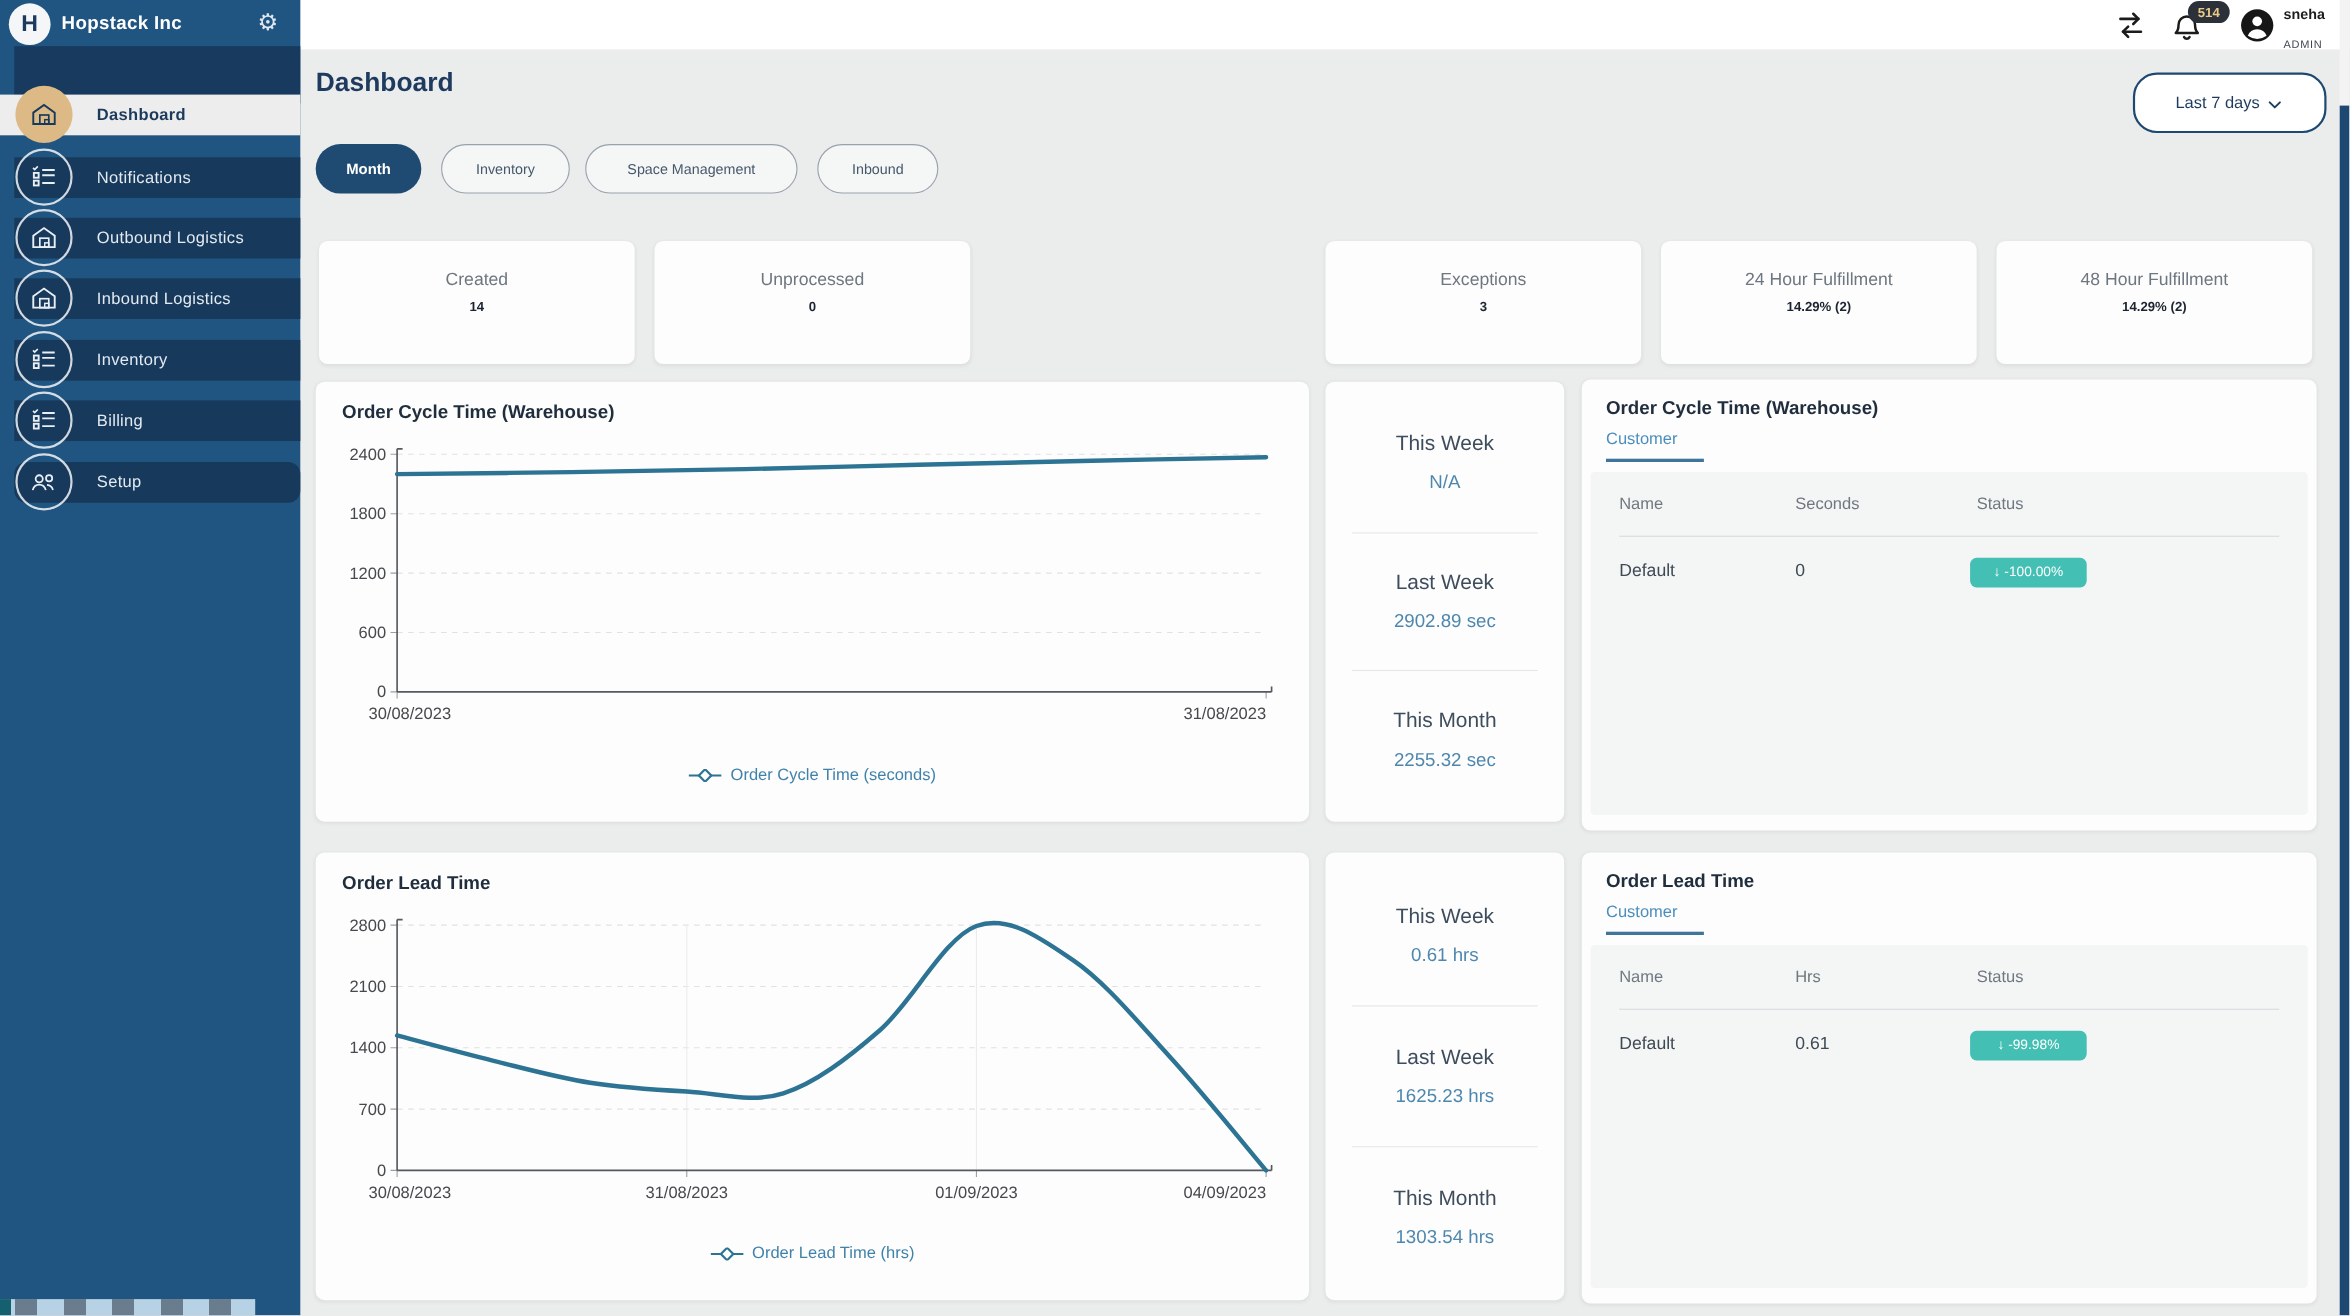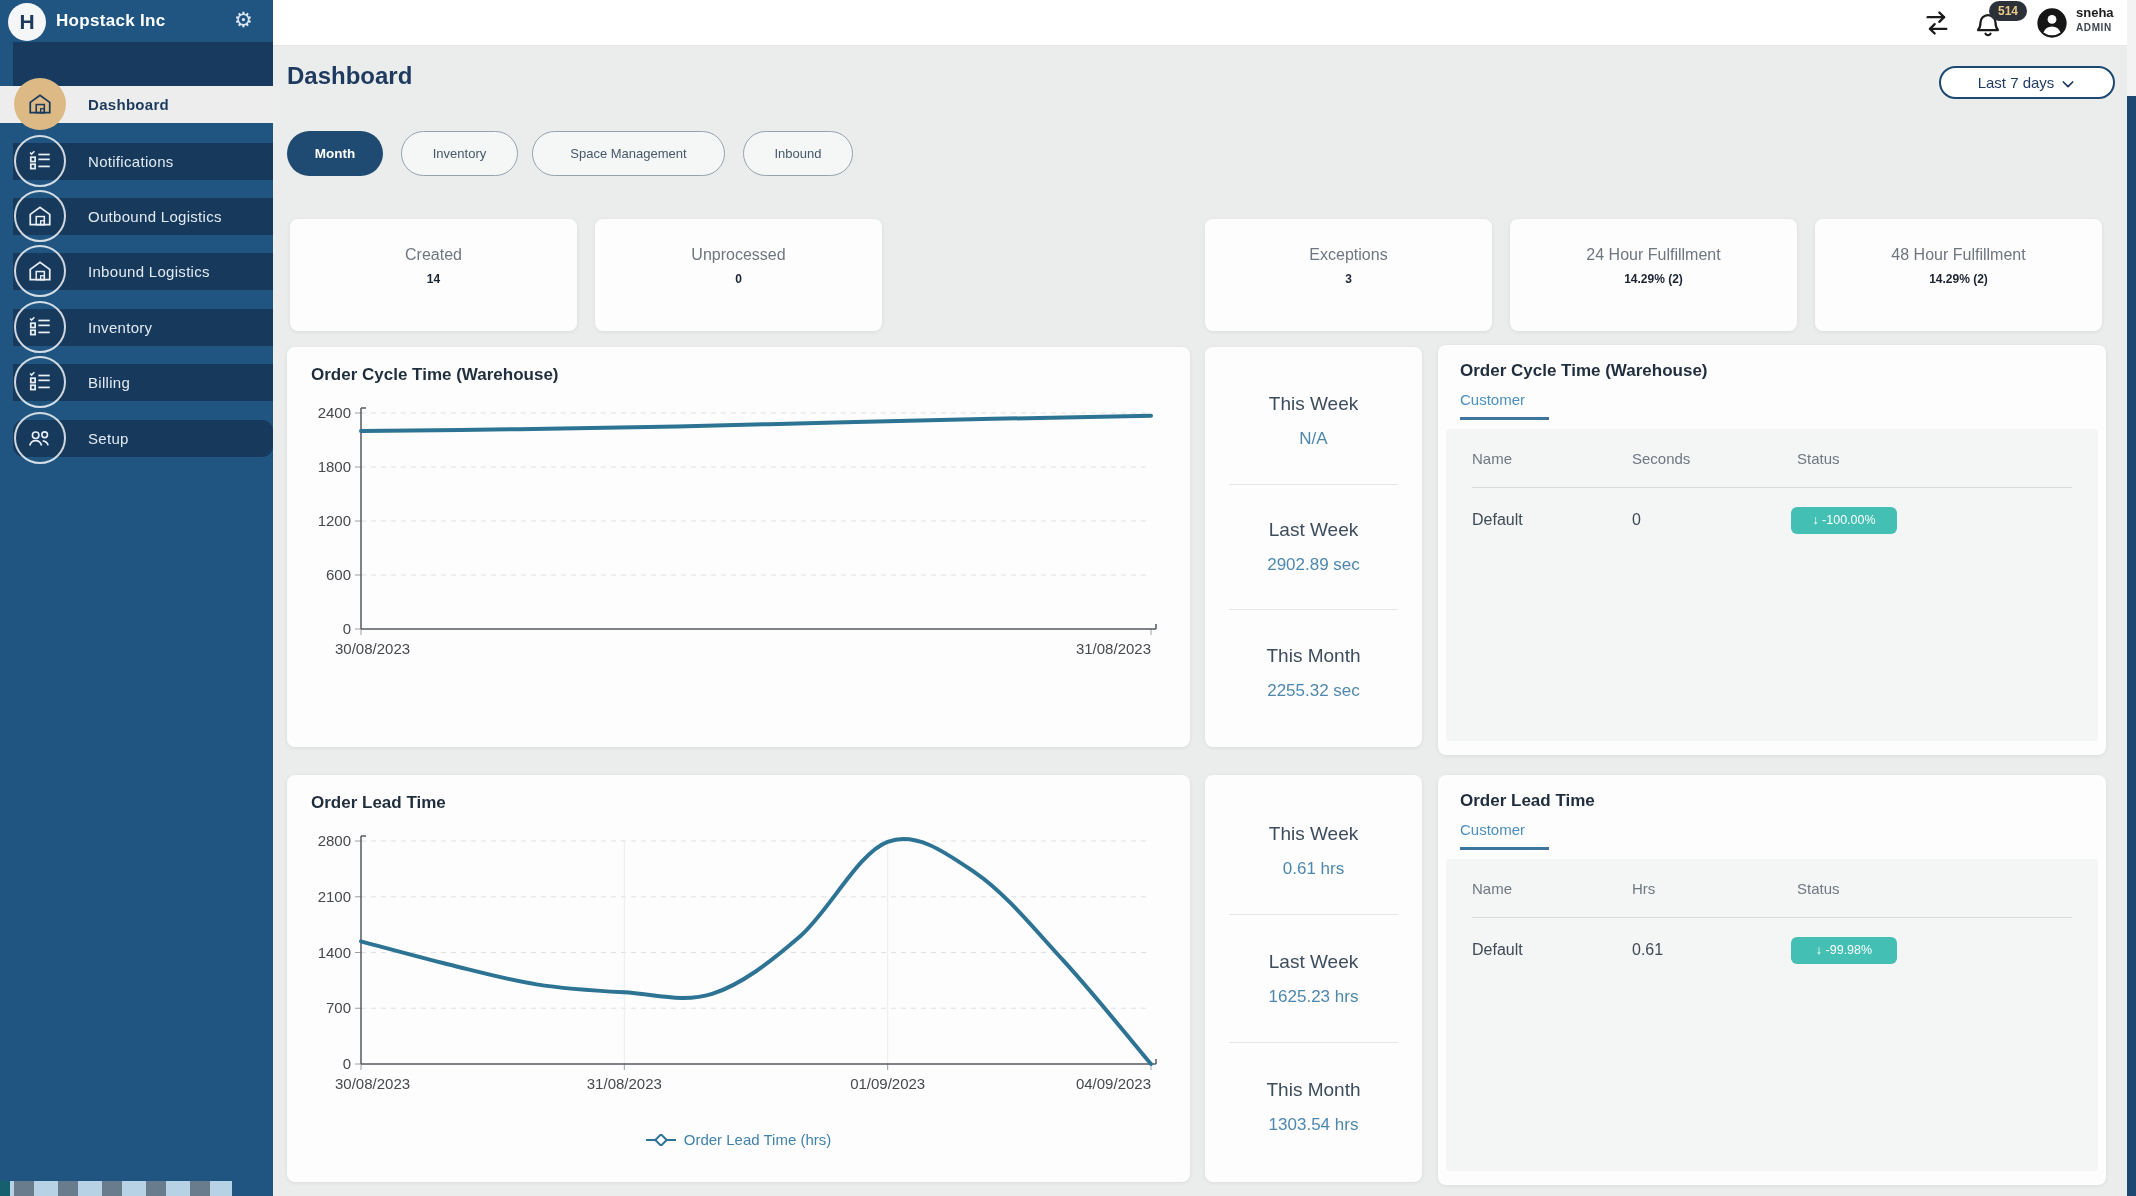--- a/index.html
+++ b/index.html
@@ -28,25 +28,25 @@
       background-image:linear-gradient(90deg,#14606e 0 10px,transparent 10px),repeating-linear-gradient(90deg,transparent 0 14px, rgba(40,55,70,.55) 14px 34px, transparent 34px 44px); }
 
   
   .topbar { position:absolute; left:273px; top:0; width:1863px; height:46px; background:#ffffff; border-bottom:1px solid #e7e7e7; z-index:4; }
   .swap-icon { position:absolute; left:1650px; top:9px; width:28px; height:28px; cursor:pointer; }
   .bell-wrap { position:absolute; left:1700px; top:10px; width:30px; height:30px; cursor:pointer; }
   .bell-badge { position:absolute; left:1716px; top:1px; min-width:38px; height:20px; background:#2c3039; border-radius:10px; color:#e8c987; font-size:12px; font-weight:bold; display:flex; align-items:center; justify-content:center; padding:0 7px; }
   .avatar { position:absolute; left:1763px; top:7px; width:32px; height:32px; cursor:pointer; }
   .user-meta { position:absolute; left:1803px; top:5px; cursor:pointer; }
   .user-name { font-size:13px; font-weight:600; color:#1c1c1c; }
-  .user-role { font-size:10px; color:#3f4650; letter-spacing:.6px; margin-top:2px;font-weight:bold; }
+  .user-role { font-size:10px; color:#3f4650; letter-spacing:.6px; margin-top:16px; }
 
   
   .page-title { position:absolute; left:287px; top:62px; font-size:24px; font-weight:600; color:#1e3a5f; }
-  .date-filter { position:absolute; left:1939px; top:66px; width:176px; height:33px; background:#ffffff; border:2px solid #1d4971; border-radius:22px; display:flex; align-items:center; justify-content:center; gap:6px; cursor:pointer; }
+  .date-filter { position:absolute; left:1939px; top:66px; width:176px; height:55px; background:#ffffff; border:2px solid #1d4971; border-radius:22px; display:flex; align-items:center; justify-content:center; gap:6px; cursor:pointer; }
   .date-filter-label { font-size:15px; color:#1d3a5f; font-weight:500; }
   .chev { width:16px; height:16px; margin-top:2px; }
 
   
   .tab-pill { position:absolute; top:131px; height:45px; border-radius:23px; display:flex; align-items:center; justify-content:center; cursor:pointer; font-size:13px; color:#46586a; border:1px solid #98a2ad; background:rgba(255,255,255,.5); }
   .tab-pill.active { background:#1f4b72; border:none; color:#ffffff; font-weight:600; font-size:13.5px; }
   .tab-orders { left:287px; width:96px; }
   .tab-inventory { left:401px; width:117px; }
   .tab-space { left:532px; width:193px; }
   .tab-inbound { left:743px; width:110px; }
@@ -272,20 +272,27 @@
         <line x1="56" y1="230" x2="56" y2="236" stroke="#9aa0a6" stroke-width="1"></line>
         <text x="30" y="255" text-anchor="start" fill="#46494d" font-size="15">30/08/2023</text>
         <line x1="846" y1="230" x2="846" y2="236" stroke="#9aa0a6" stroke-width="1"></line>
         <text x="846" y="255" text-anchor="end" fill="#46494d" font-size="15">31/08/2023</text>
         <line x1="56" y1="9" x2="56" y2="230" stroke="#55595e" stroke-width="1.5"></line>
         <line x1="56" y1="230" x2="851" y2="230" stroke="#55595e" stroke-width="1.5"></line>
         <line x1="56" y1="9" x2="61" y2="9" stroke="#55595e" stroke-width="1.5"></line>
         <line x1="851" y1="230" x2="851" y2="225" stroke="#55595e" stroke-width="1.5"></line>
         <path d="M56,32C82.33333333333333,31.7,161.33333333333334,30.94999999999999,214,30.19999999999999C266.6666666666667,29.44999999999999,319.3333333333333,28.625,372,27.5C424.6666666666667,26.375,477.3333333333333,24.72499999999999,530,23.44999999999999C582.6666666666666,22.174999999999986,635.3333333333334,20.974999999999994,688,19.849999999999994C740.6666666666666,18.724999999999994,819.6666666666666,17.22499999999999,846,16.69999999999999" fill="none" stroke="#2c7394" stroke-width="4" stroke-linecap="round"></path>
       </svg>
+    <div class="legend">
+      <svg width="30" height="12">
+          <line x1="0" y1="6" x2="30" y2="6" stroke="#2c7394" stroke-width="2"></line>
+          <rect x="11" y="2" width="8" height="8" transform="rotate(45 15 6)" fill="#fdfdfd" stroke="#2c7394" stroke-width="2"></rect>
+        </svg>
+      <span class="legend-text">Order Cycle Time (seconds)</span>
+    </div>
   </div>
 
   <div class="card sum-card" style="top:347px; height:400px;">
     <div class="sum-sec">
       <div class="sum-label">This Week</div>
       <div class="sum-value">N/A</div>
     </div>
     <div class="sum-sec">
       <div class="sum-label">Last Week</div>
       <div class="sum-value">2902.89 sec</div>

